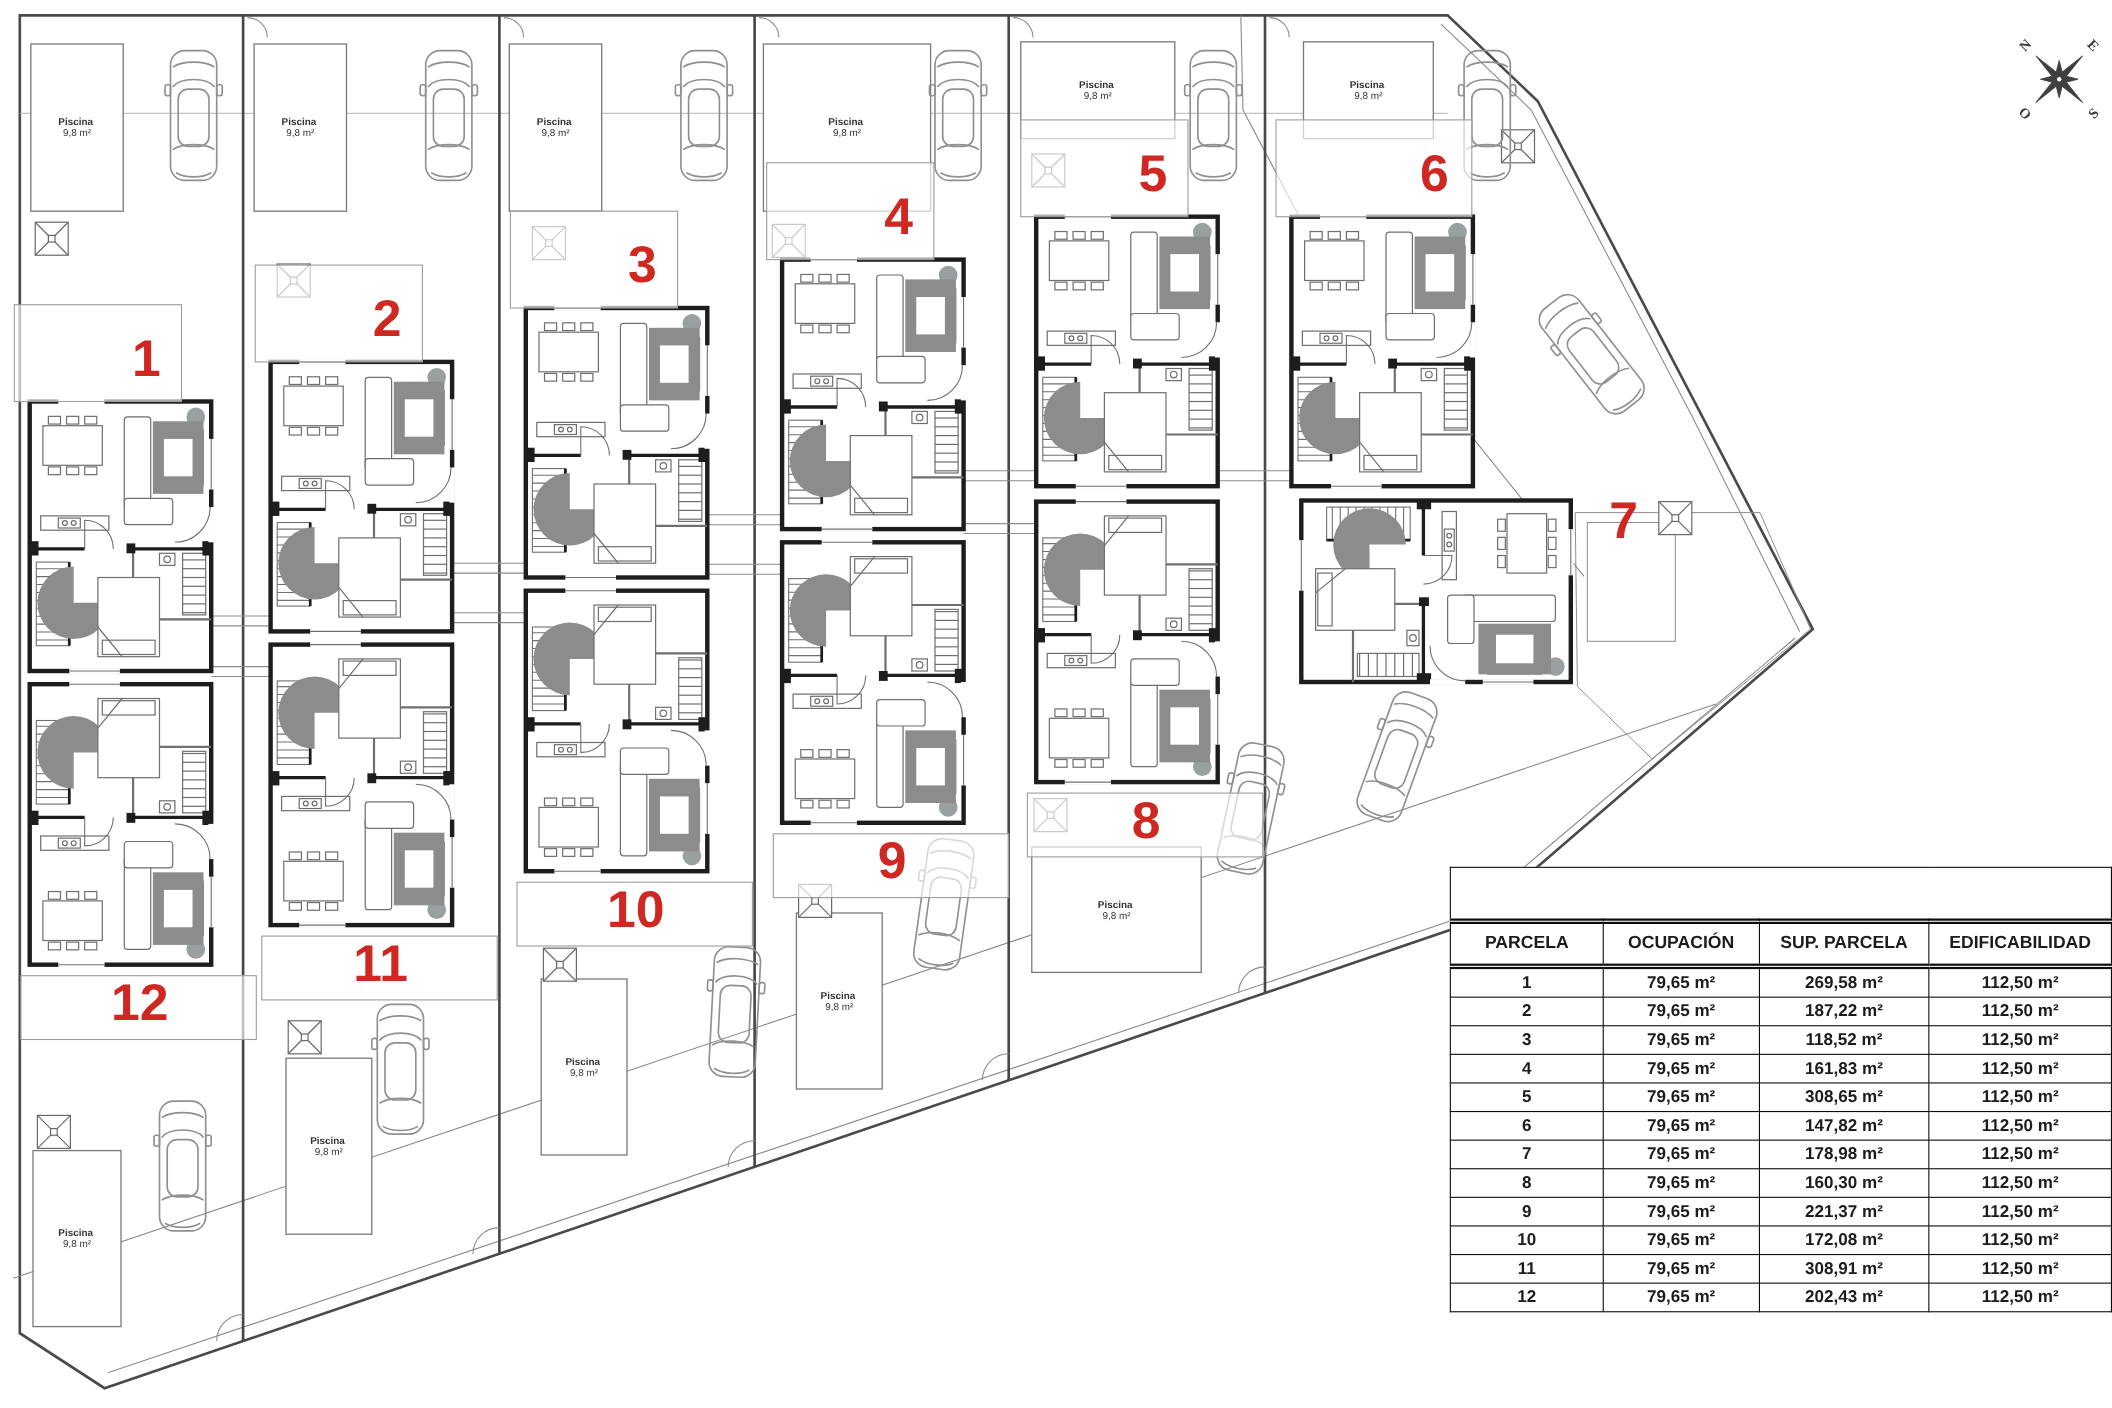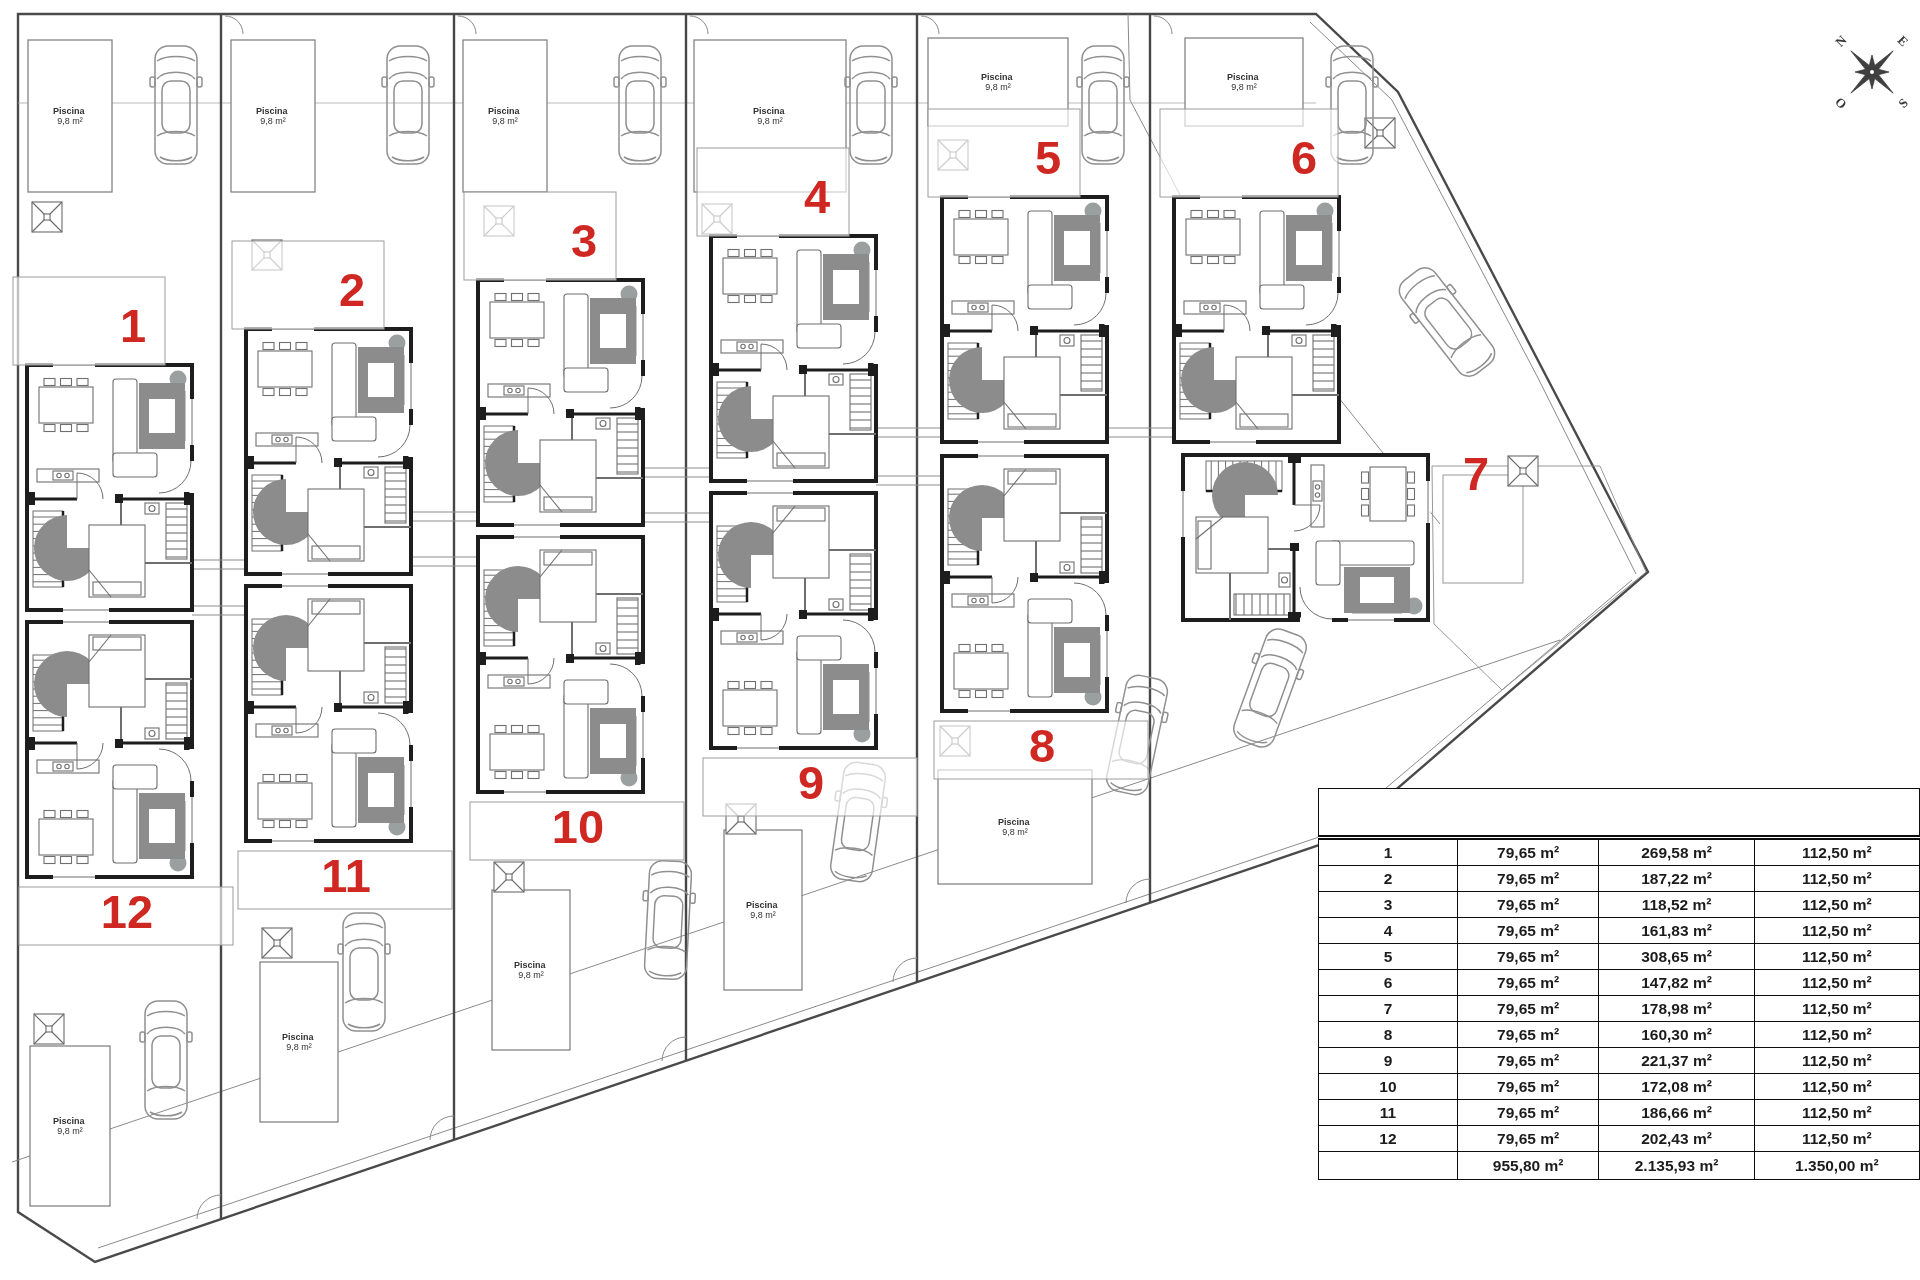--- a/index.html
+++ b/index.html
@@ -1309,20 +1309,26 @@
         <text transform="translate(1903,103) rotate(-45)" text-anchor="middle" dominant-baseline="central" font-size="13" font-weight="bold" font-family="Liberation Serif, serif" fill="#3a3a3a">S</text>
         <text transform="translate(1841,103) rotate(45)" text-anchor="middle" dominant-baseline="central" font-size="13" font-weight="bold" font-family="Liberation Serif, serif" fill="#3a3a3a">O</text>
   </g>
     </svg>
   <table class="summary" id="summary">
       <tbody>
         <tr>
           <td class="title-cell" colspan="4"></td>
         </tr>
         <tr>
+          <td class="head c0">PARCELA</td>
+          <td class="head c1">OCUPACIÓN</td>
+          <td class="head c2">SUP. PARCELA</td>
+          <td class="head c3">EDIFICABILIDAD</td>
+        </tr>
+        <tr>
           <td class="val c0">1</td>
           <td class="val c1">79,65 m²</td>
           <td class="val c2">269,58 m²</td>
           <td class="val c3">112,50 m²</td>
         </tr>
         <tr>
           <td class="val c0">2</td>
           <td class="val c1">79,65 m²</td>
           <td class="val c2">187,22 m²</td>
           <td class="val c3">112,50 m²</td>
@@ -1371,30 +1377,24 @@
         </tr>
         <tr>
           <td class="val c0">10</td>
           <td class="val c1">79,65 m²</td>
           <td class="val c2">172,08 m²</td>
           <td class="val c3">112,50 m²</td>
         </tr>
         <tr>
           <td class="val c0">11</td>
           <td class="val c1">79,65 m²</td>
-          <td class="val c2">186,66 m²</td>
+          <td class="val c2">308,91 m²</td>
           <td class="val c3">112,50 m²</td>
         </tr>
         <tr>
           <td class="val c0">12</td>
           <td class="val c1">79,65 m²</td>
           <td class="val c2">202,43 m²</td>
           <td class="val c3">112,50 m²</td>
         </tr>
-        <tr>
-          <td class="tot c0"></td>
-          <td class="tot c1">955,80 m²</td>
-          <td class="tot c2">2.135,93 m²</td>
-          <td class="tot c3">1.350,00 m²</td>
-        </tr>
       </tbody>
     </table>
 </div>
 
 </body></html>

